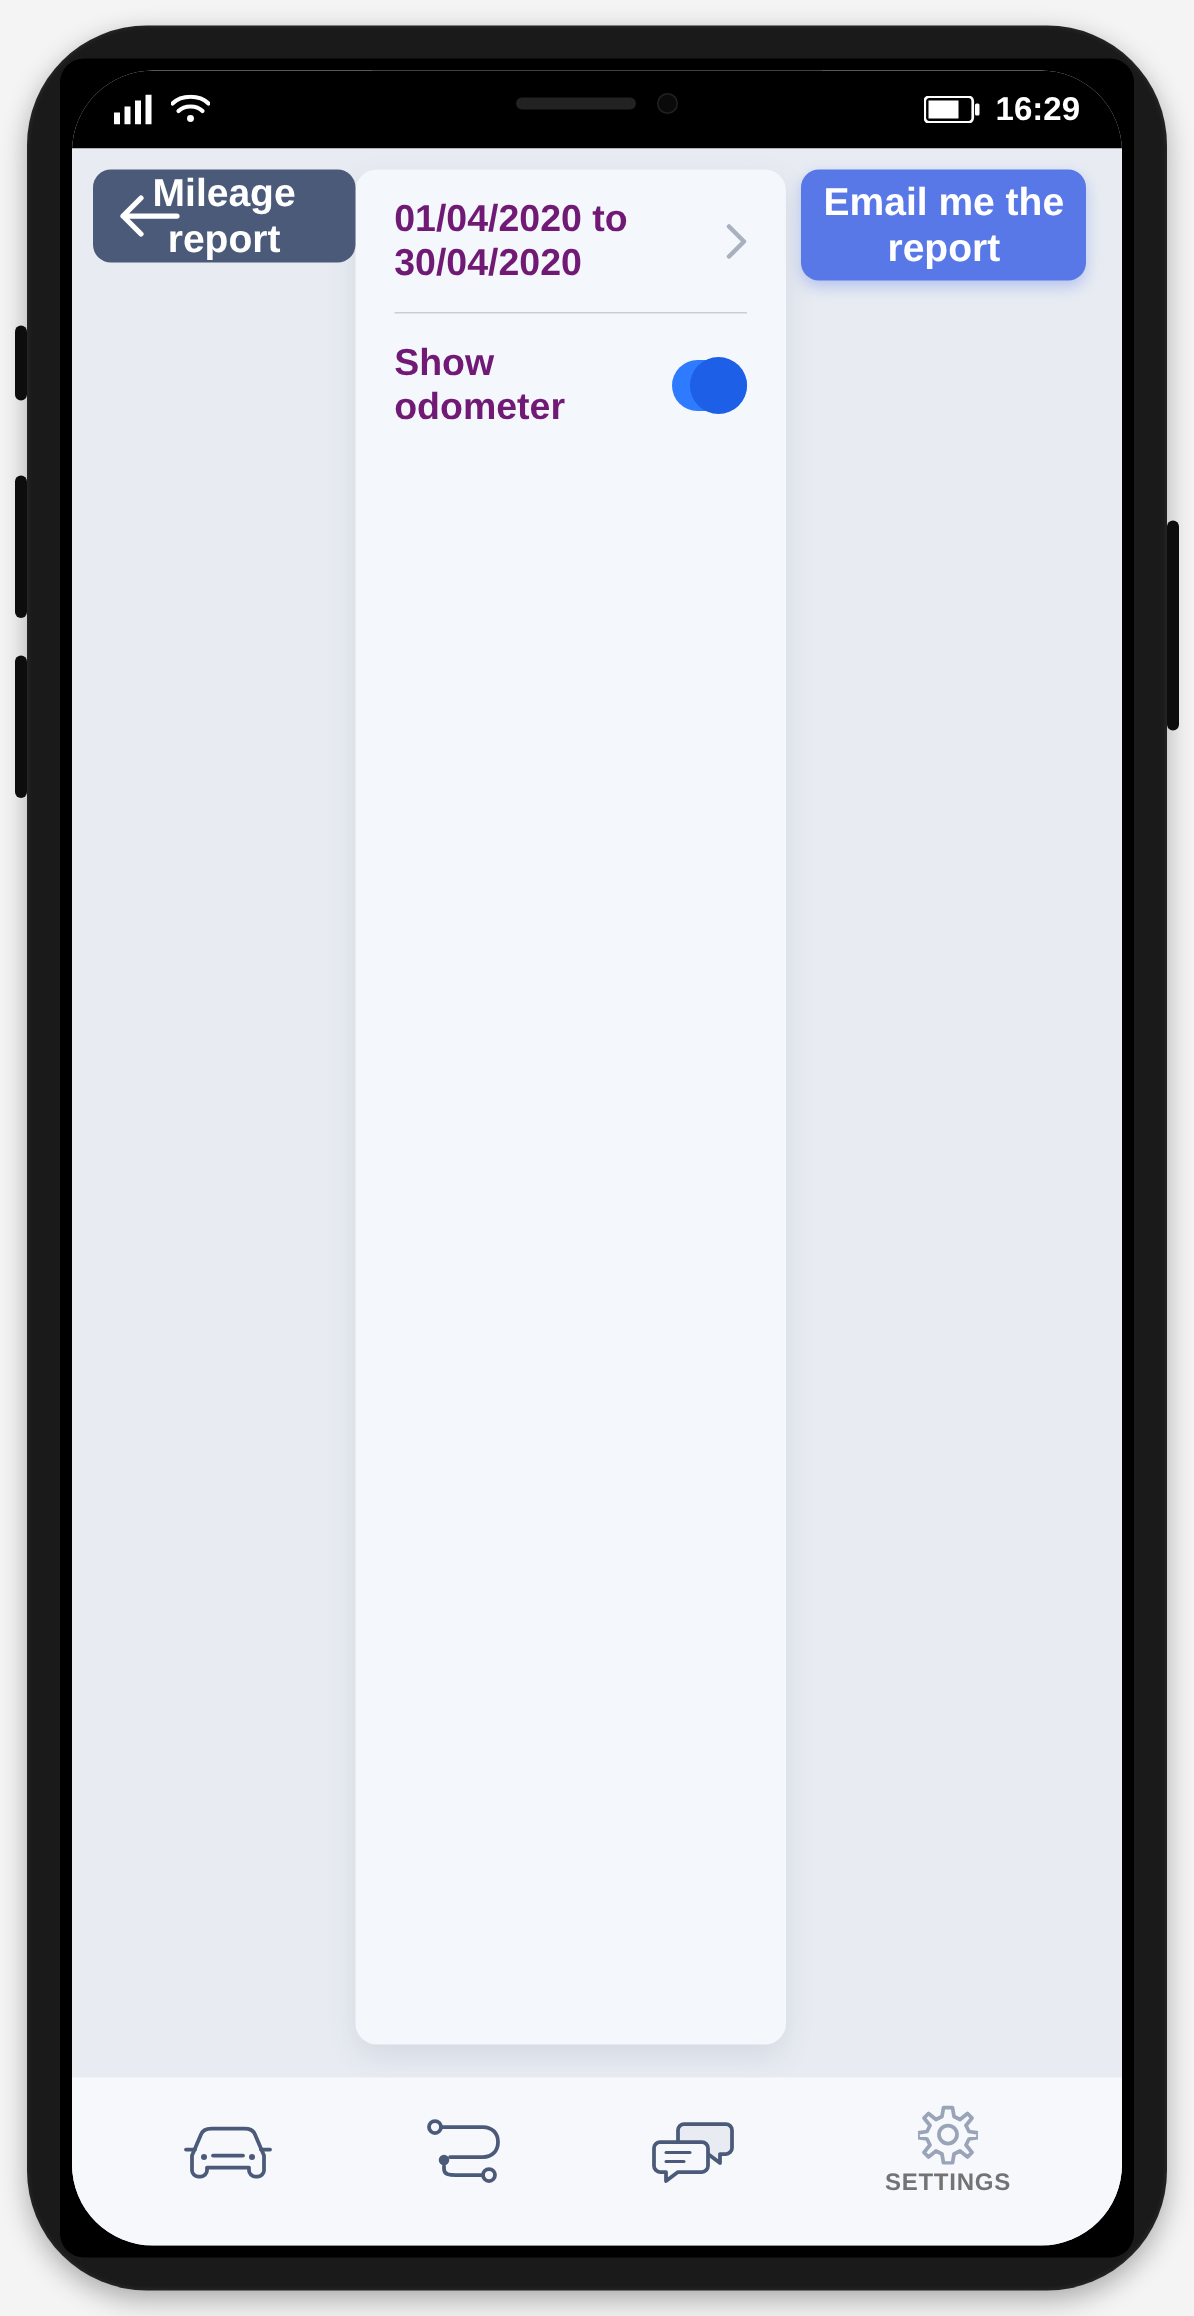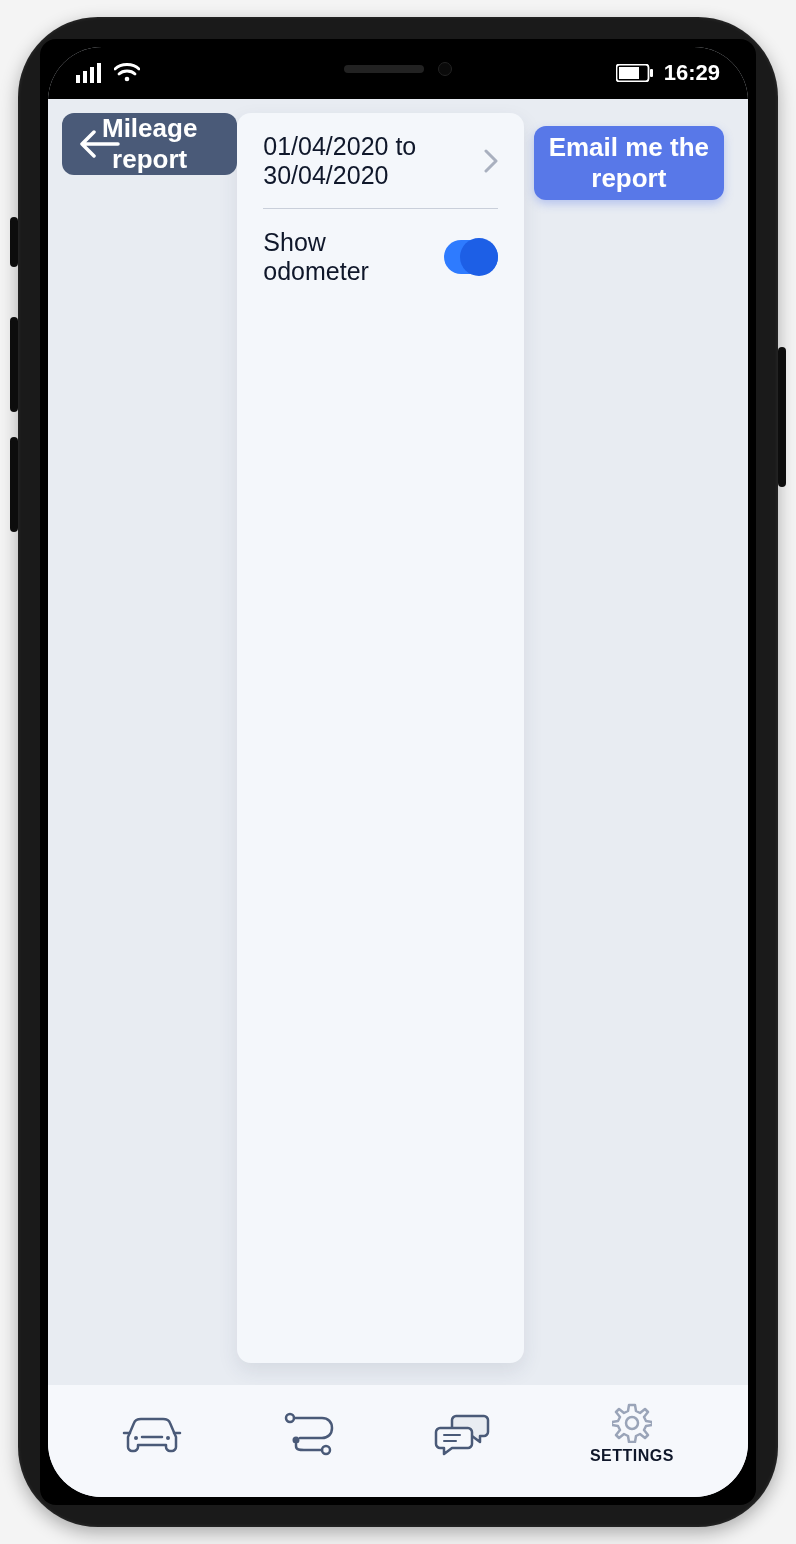--- a/index.html
+++ b/index.html
@@ -113,22 +113,22 @@
       display: flex;
       align-items: center;
       justify-content: space-between;
       min-height: 96px;
       border-bottom: 1px solid #C9CFDA;
       cursor: pointer;
     }
     .row:last-child { border-bottom: none; gap: 40px; }
     .row-label {
       font-size: 25px;
-      color: #0f172a;
-      font-weight: 400;
+      color: #701a75;
+      font-weight: 700;
     }
     .chevron { color: #A9B0BF; }
     .toggle {
       width: 66px;
       height: 34px;
       background: #2E7BFF;
       border-radius: 20px;
       position: relative;
       cursor: pointer;
     }
@@ -145,39 +145,39 @@
     .email-btn {
       height: 74px;
       background: #5878E8;
       color: #fff;
       border: none;
       border-radius: 12px;
       font-size: 26px;
       font-weight: 700;
       cursor: pointer;
       box-shadow: 0 4px 10px rgba(88,120,232,0.35);
-      margin: 13px 10px;
+      margin: 0 10px;
     }
     .tabbar {
       height: 112px;
       background: #F6F8FC;
       display: flex;
       justify-content: space-around;
       align-items: center;
       padding: 8px 24px 22px 24px;
     }
     .tab {
       display: flex;
       flex-direction: column;
       align-items: center;
       gap: 4px;
       color: #4A5A78;
       cursor: pointer;
     }
-    .tab.active { color: #0f172a; }
+    .tab.active { color: #737373; }
     .tab-label {
       font-size: 16px;
       font-weight: 700;
       letter-spacing: 0.5px;
     }
     svg { display: block; }
   </style>
 </head>
 <body>
 

